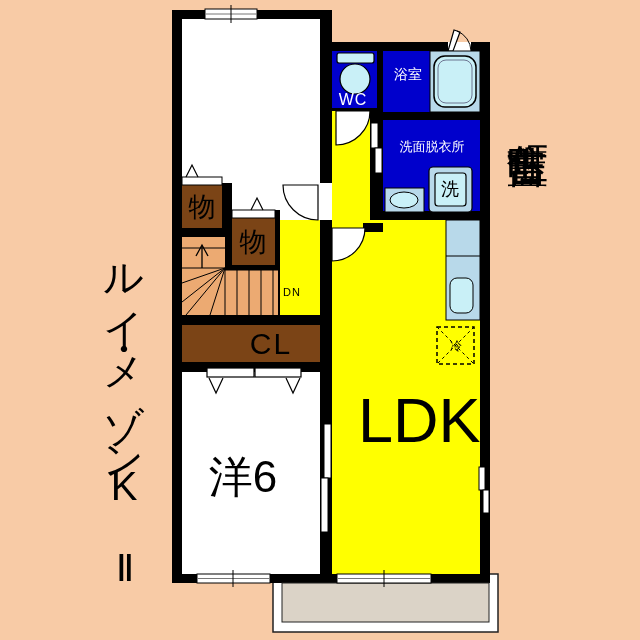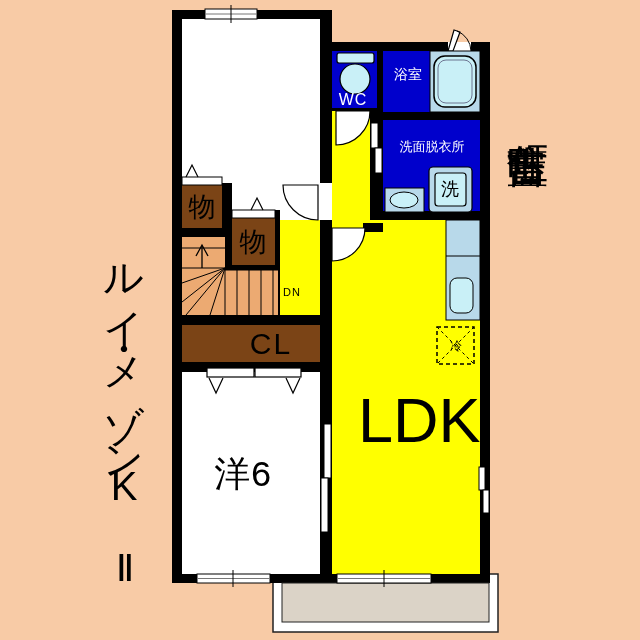--- a/index.html
+++ b/index.html
@@ -161,21 +161,21 @@
 
 
   <div class="lbl" style="left:202px;top:207px;font-size:27px;">物</div>
 
   <div class="lbl" style="left:253px;top:242px;font-size:27px;">物</div>
 
   <div class="lbl" style="left:292px;top:292px;font-size:11px;font-weight:400;letter-spacing:1px;">DN</div>
 
   <div class="lbl" style="left:249px;top:344px;font-size:30px;letter-spacing:2px;margin-left:22px;">CL</div>
 
-  <div class="lbl" style="left:243px;top:477px;font-size:36px;font-family:Liberation Mono, monospace;">洋6</div>
+  <div class="lbl" style="left:243px;top:477px;font-size:44px;">洋6</div>
 
   <div class="ldk-label" style="left:358px;top:396px;font-size:63px;line-height:49px;">
     <span class="line">LDK</span>
   </div>
 
   <div class="lbl white" style="left:353px;top:100px;font-size:16px;letter-spacing:1px;">WC</div>
 
   <div class="lbl white" style="left:408px;top:74px;font-size:14px;">浴室</div>
 
   <div class="lbl white" style="left:432px;top:146px;font-size:13px;">洗面脱衣所</div>

